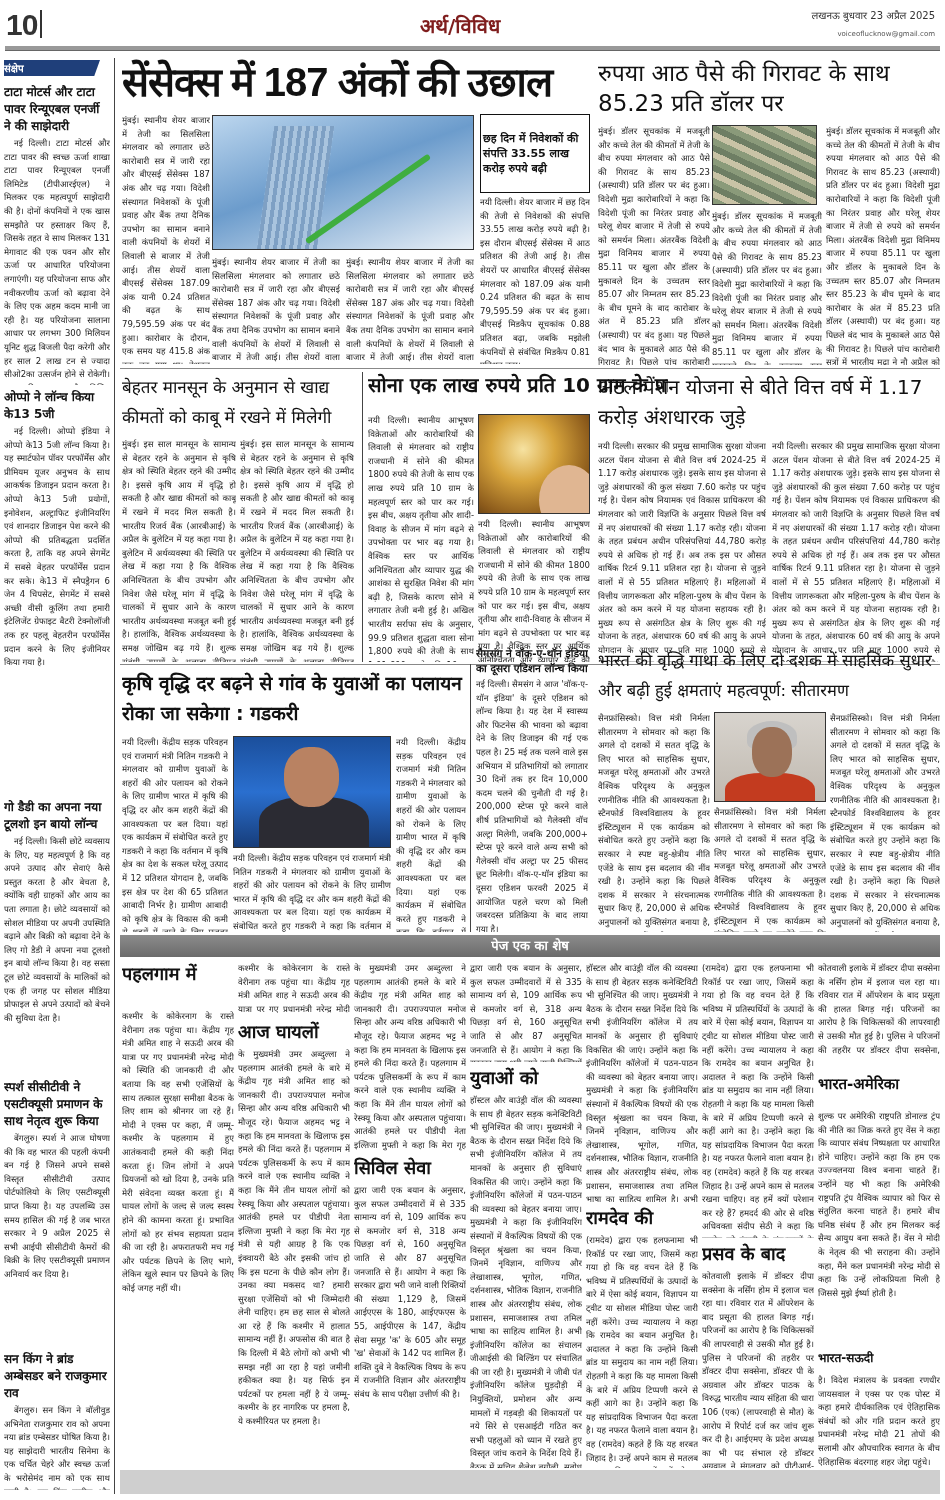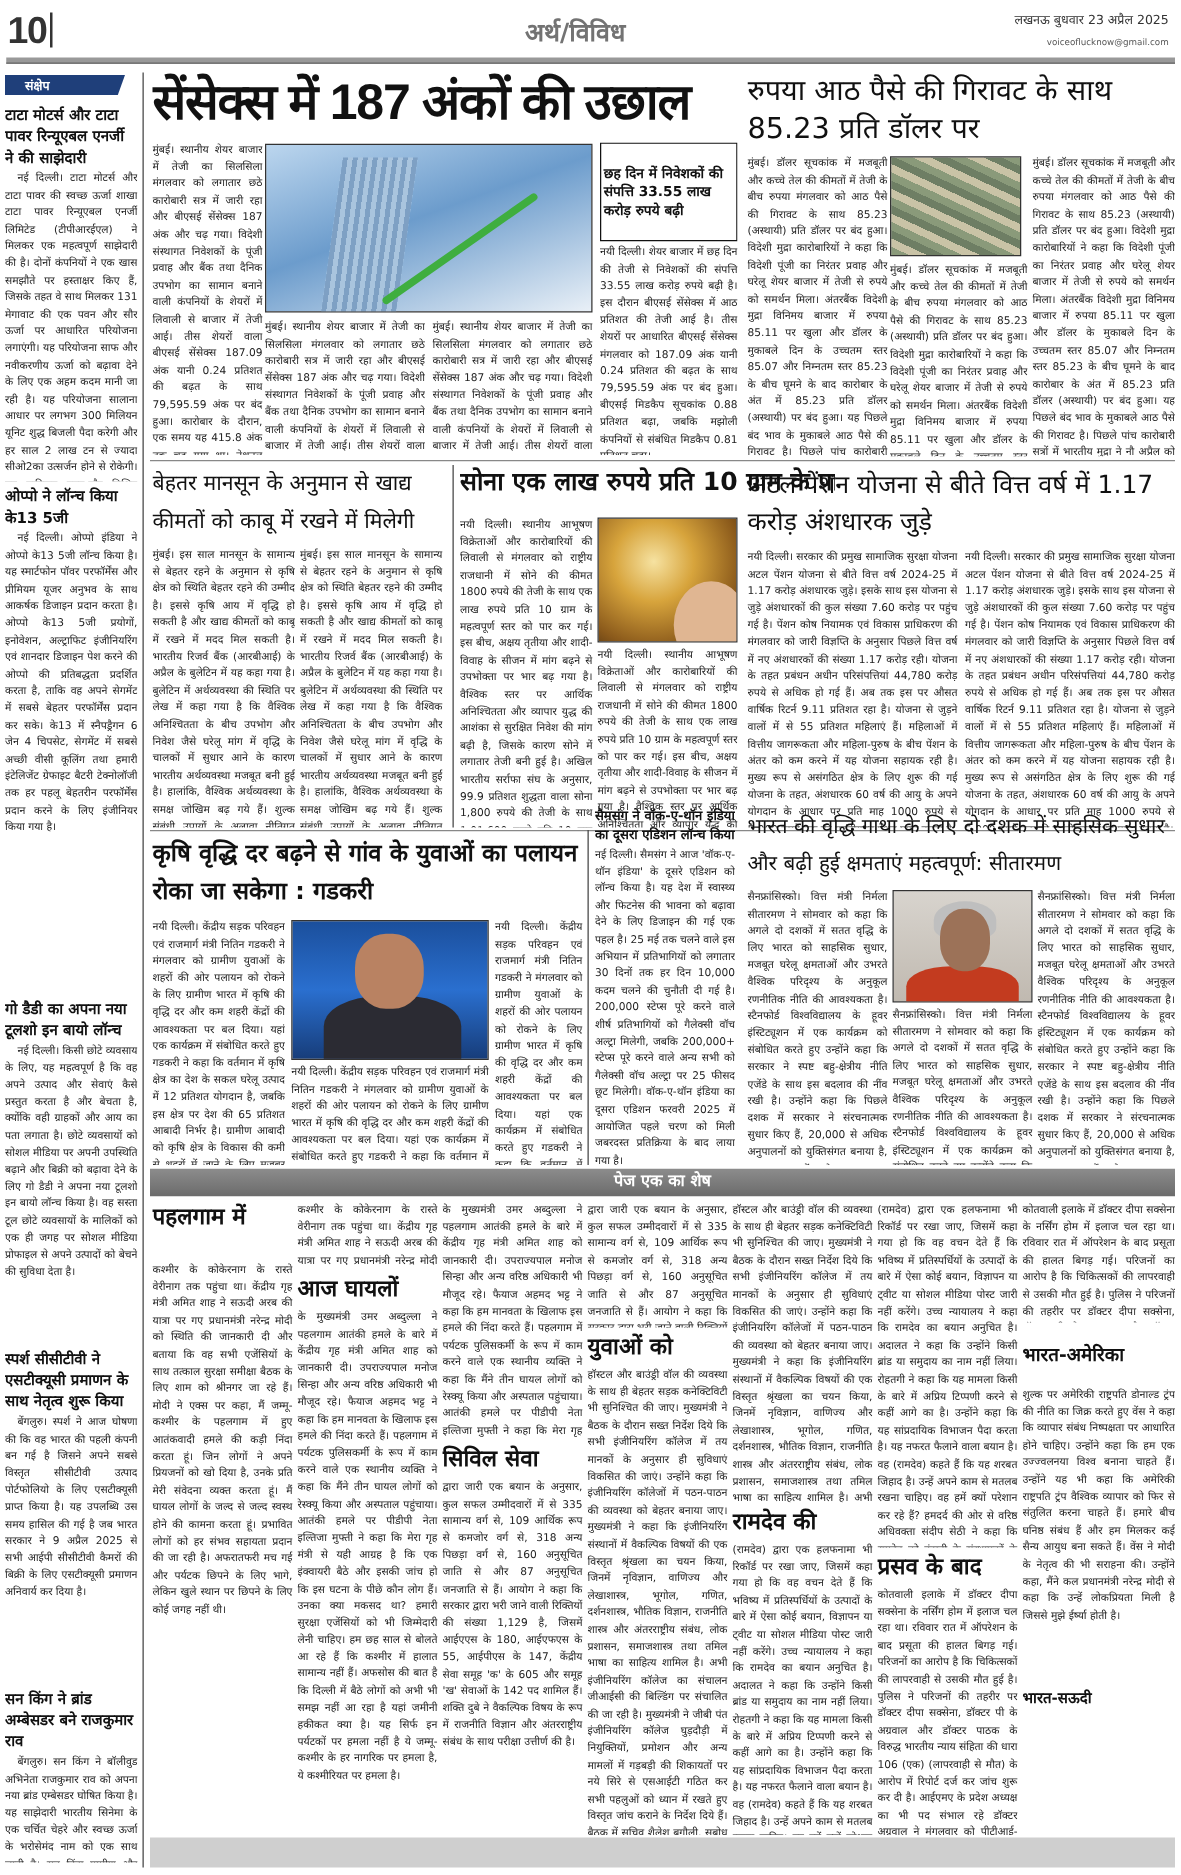--- a/index.html
+++ b/index.html
@@ -4,31 +4,31 @@
 <style>
   * { box-sizing: border-box; margin: 0; padding: 0; }
   html, body { width: 945px; height: 1500px; background: #ffffff; overflow: hidden; }
   body { font-family: "DejaVu Sans", sans-serif; color: #111; position: relative; }
 
   .masthead { position: absolute; left: 0; top: 0; width: 945px; height: 50px; }
   .mh-pageno { position: absolute; left: 6px; top: 8px; font: bold 30px "Liberation Sans", sans-serif; color: #333; letter-spacing: -1px; }
   .mh-bar { position: absolute; left: 40px; top: 10px; width: 2px; height: 28px; background: #333; }
   .mh-title { position: absolute; left: 46px; top: 8px; font: bold 24px "DejaVu Sans", sans-serif; color: #222; }
   .mh-title .accent { color: #888; }
-  .mh-section { position: absolute; left: 420px; top: 12px; font: bold 20px "DejaVu Sans", sans-serif; color: #737373; }
+  .mh-section { position: absolute; left: 420px; top: 12px; font: bold 20px "DejaVu Sans", sans-serif; color: #7f1d1d; }
   .mh-date { position: absolute; right: 10px; top: 8px; font-size: 10px; color: #333; margin-left: 19px; }
   .mh-email { position: absolute; right: 10px; top: 30px; font-size: 7px; color: #555; }
   .mh-rule { position: absolute; left: 5px; top: 46px; width: 935px; height: 5px; background: #999; border-bottom: 1px solid #666; }
 
   .col { position: absolute; overflow: hidden; }
   .body-text { font-size: 8.5px; line-height: 13.6px; text-align: justify; color: #222; }
   .vrule { position: absolute; width: 1px; background: #444; }
   .hrule { position: absolute; height: 1px; background: #888; }
 
-  .brief-tag { position: absolute; left: 4px; top: 60px; width: 96px; height: 16px; background: #1f3f7a; color: #fff; font-size: 10px; font-weight: bold; padding: 1px 16px; clip-path: polygon(0 0, 100% 0, 94% 100%, 0 100%); }
+  .brief-tag { position: absolute; left: 4px; top: 60px; width: 96px; height: 16px; background: #1f3f7a; color: #fff; font-size: 10px; font-weight: bold; padding: 1px 0; clip-path: polygon(0 0, 100% 0, 94% 100%, 0 100%); }
   .side-head { font: bold 12px "DejaVu Sans", sans-serif; line-height: 17px; color: #111; margin: 4px 0 2px; }
 
   .hd-xl { font: bold 40px "Liberation Sans", sans-serif; letter-spacing: -1px; color: #111; line-height: 48px; white-space: nowrap; }
   .hd-lg { font: 21px "DejaVu Sans", sans-serif; line-height: 30px; color: #111; }
   .hd-lgb { font: bold 22px "DejaVu Sans", sans-serif; line-height: 30px; color: #111; }
   .hd-md { font: bold 18px "DejaVu Sans", sans-serif; line-height: 24px; color: #111; }
   .hd-sm { font: bold 11px "DejaVu Sans", sans-serif; line-height: 15px; color: #111; }
   .boxed { border: 1px solid #111; display: inline-block; padding: 16px 2px; }
 
   .photo { position: absolute; border: 1px solid #333; overflow: hidden; }
@@ -185,15 +185,16 @@
   <div class="body-text" style="height:276px; overflow:hidden;">(रामदेव) द्वारा एक हलफनामा भी रिकॉर्ड पर रखा जाए, जिसमें कहा गया हो कि वह वचन देते हैं कि भविष्य में प्रतिस्पर्धियों के उत्पादों के बारे में ऐसा कोई बयान, विज्ञापन या ट्वीट या सोशल मीडिया पोस्ट जारी नहीं करेंगे। उच्च न्यायालय ने कहा कि रामदेव का बयान अनुचित है। अदालत ने कहा कि उन्होंने किसी ब्रांड या समुदाय का नाम नहीं लिया। रोहतगी ने कहा कि यह मामला किसी के बारे में अप्रिय टिप्पणी करने से कहीं आगे का है। उन्होंने कहा कि यह सांप्रदायिक विभाजन पैदा करता है। यह नफरत फैलाने वाला बयान है। वह (रामदेव) कहते हैं कि यह शरबत जिहाद है। उन्हें अपने काम से मतलब रखना चाहिए। वह हमें क्यों परेशान कर रहे हैं? हमदर्द की ओर से वरिष्ठ अधिवक्ता संदीप सेठी ने कहा कि रामदेव को कंपनी के संस्थापकों के धर्म को निशाना नहीं बनाना चाहिए। रामदेव और पतंजलि की ओर से वरिष्ठ अधिवक्ता ने कहा कि वह अपना हलफनामा दाखिल कराएंगे।</div>
   <h3 class="hd-md" style="margin:4px 0;">प्रसव के बाद</h3>
   <div class="body-text">कोतवाली इलाके में डॉक्टर दीपा सक्सेना के नर्सिंग होम में इलाज चल रहा था। रविवार रात में ऑपरेशन के बाद प्रसूता की हालत बिगड़ गई। परिजनों का आरोप है कि चिकित्सकों की लापरवाही से उसकी मौत हुई है। पुलिस ने परिजनों की तहरीर पर डॉक्टर दीपा सक्सेना, डॉक्टर पी के अग्रवाल और डॉक्टर पाठक के विरुद्ध भारतीय न्याय संहिता की धारा 106 (एक) (लापरवाही से मौत) के आरोप में रिपोर्ट दर्ज कर जांच शुरू कर दी है। आईएमए के प्रदेश अध्यक्ष का भी पद संभाल रहे डॉक्टर अग्रवाल ने मंगलवार को पीटीआई-भाषा से कहा कि महिला को गंभीर हालत में उनके पास लाया गया था और तब आईसीयू में रखा गया तो पता चला कि उसकी हृदय गति बंद थी, फिर भी उनके प्रयास से उसके दिल की धड़कन फिर शुरू हो गई थी।</div>
 </div>
 
 <div class="col" style="left:818px; top:962px; width:122px; height:506px;">
   <div class="body-text" style="height:96px; overflow:hidden;">कोतवाली इलाके में डॉक्टर दीपा सक्सेना के नर्सिंग होम में इलाज चल रहा था। रविवार रात में ऑपरेशन के बाद प्रसूता की हालत बिगड़ गई। परिजनों का आरोप है कि चिकित्सकों की लापरवाही से उसकी मौत हुई है। पुलिस ने परिजनों की तहरीर पर डॉक्टर दीपा सक्सेना, डॉक्टर पी के अग्रवाल और डॉक्टर पाठक के विरुद्ध भारतीय न्याय संहिता की धारा 106 (एक) (लापरवाही से मौत) के आरोप में रिपोर्ट दर्ज कर जांच शुरू कर दी है। आईएमए के प्रदेश अध्यक्ष का भी पद संभाल रहे डॉक्टर अग्रवाल ने मंगलवार को पीटीआई-भाषा से कहा कि महिला को गंभीर हालत में उनके पास लाया गया था और तब आईसीयू में रखा गया तो पता चला कि उसकी हृदय गति बंद थी, फिर भी उनके प्रयास से उसके दिल की धड़कन फिर शुरू हो गई थी।</div>
   <h3 class="hd-md" style="margin:14px 0; font-size:15px;">भारत-अमेरिका</h3>
   <div class="body-text" style="height:232px; overflow:hidden;">शुल्क पर अमेरिकी राष्ट्रपति डोनाल्ड ट्रंप की नीति का जिक्र करते हुए वेंस ने कहा कि व्यापार संबंध निष्पक्षता पर आधारित होने चाहिए। उन्होंने कहा कि हम एक उज्ज्वलनया विश्व बनाना चाहते हैं। उन्होंने यह भी कहा कि अमेरिकी राष्ट्रपति ट्रंप वैश्विक व्यापार को फिर से संतुलित करना चाहते हैं। हमारे बीच घनिष्ठ संबंध हैं और हम मिलकर कई सैन्य आयुध बना सकते हैं। वेंस ने मोदी के नेतृत्व की भी सराहना की। उन्होंने कहा, मैंने कल प्रधानमंत्री नरेन्द्र मोदी से कहा कि उन्हें लोकप्रियता मिली है जिससे मुझे ईर्ष्या होती है।</div>
   <h3 class="hd-md" style="margin:4px 0; font-size:12px;">भारत-सऊदी</h3>
+  <div class="body-text">है। विदेश मंत्रालय के प्रवक्ता रणधीर जायसवाल ने एक्स पर एक पोस्ट में कहा हमारे दीर्घकालिक एवं ऐतिहासिक संबंधों को और गति प्रदान करते हुए प्रधानमंत्री नरेन्द्र मोदी 21 तोपों की सलामी और औपचारिक स्वागत के बीच ऐतिहासिक बंदरगाह शहर जेद्दा पहुंचे।</div>
 </div>
 
 <div class="footband"></div>
 
 </body></html>

